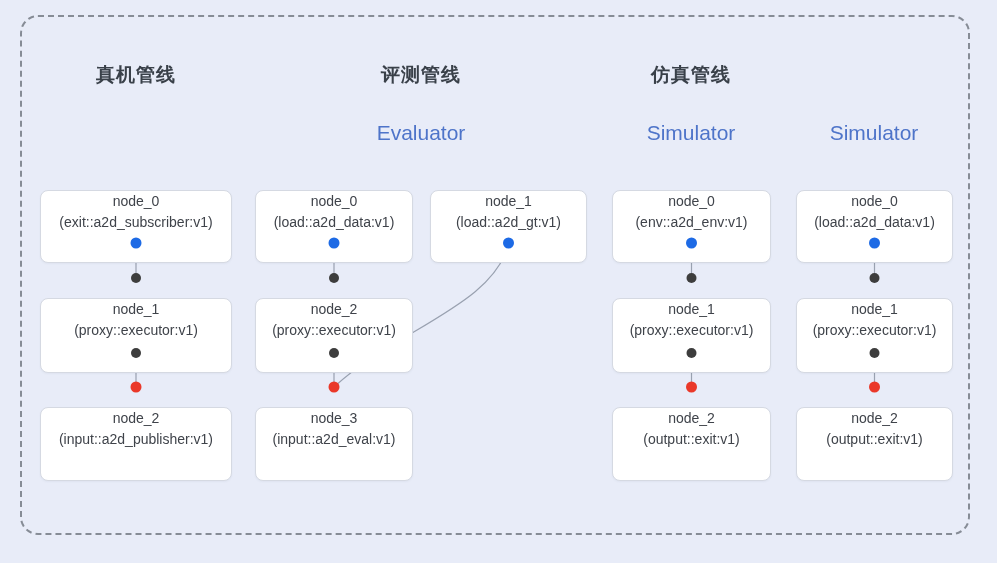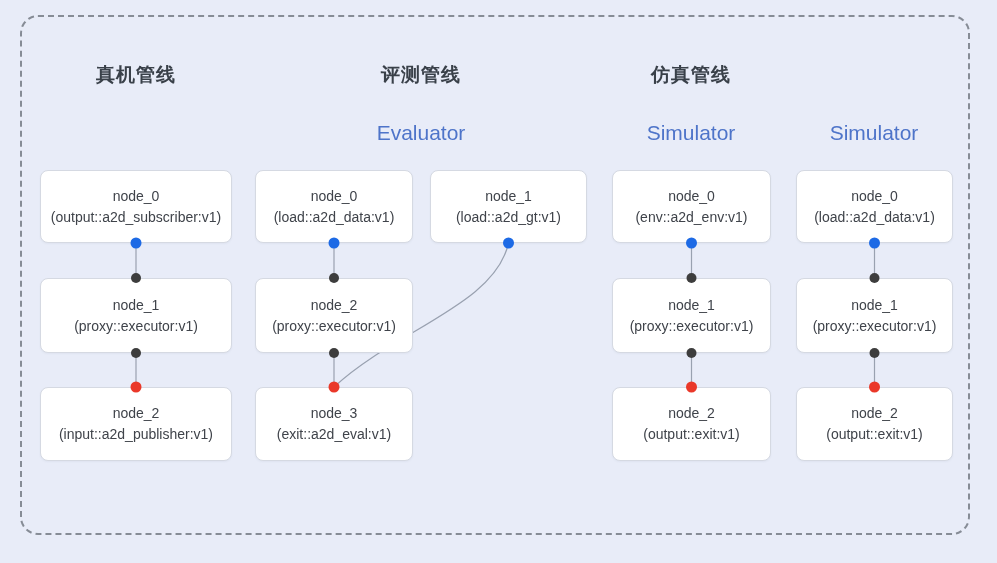--- a/index.html
+++ b/index.html
@@ -62,23 +62,24 @@
   }
   .h1{left:36px;} .h2{left:321px;} .h3{left:591px;} .h4{left:774px;}
 
   .node{
     position:absolute;
     background:var(--node-bg);
     border:1px solid var(--node-border);
     border-radius:8px;
     box-sizing:border-box;
     display:flex;flex-direction:column;
-    align-items:center;justify-content:center;
+    align-items:center;
     z-index:2;
     box-shadow:0 1px 2px rgba(60,70,100,0.05);
+    margin-top:20px;
   }
   .node span{
     display:block;
     font-size:14px;line-height:21px;
     color:var(--node-text);
     white-space:nowrap;
   }
   
   .r1{top:170px;height:73px;}
   .r2{top:278px;height:75px;}
@@ -118,21 +119,21 @@
   <div class="col-title-zh h2">评测管线</div>
   <div class="col-title-en h2">Evaluator</div>
 
   <div class="col-title-zh h3">仿真管线</div>
   <div class="col-title-en h3">Simulator</div>
 
   <div class="col-title-en h4">Simulator</div>
 
   <div class="node c1 r1">
     <span>node_0</span>
-    <span>(output::a2d_subscriber:v1)</span>
+    <span>(exit::a2d_subscriber:v1)</span>
   </div>
   <div class="node c1 r2">
     <span>node_1</span>
     <span>(proxy::executor:v1)</span>
   </div>
   <div class="node c1 r3">
     <span>node_2</span>
     <span>(input::a2d_publisher:v1)</span>
   </div>
 
@@ -143,21 +144,21 @@
   <div class="node c2b r1">
     <span>node_1</span>
     <span>(load::a2d_gt:v1)</span>
   </div>
   <div class="node c2 r2">
     <span>node_2</span>
     <span>(proxy::executor:v1)</span>
   </div>
   <div class="node c2 r3">
     <span>node_3</span>
-    <span>(exit::a2d_eval:v1)</span>
+    <span>(input::a2d_eval:v1)</span>
   </div>
 
   <div class="node c3 r1">
     <span>node_0</span>
     <span>(env::a2d_env:v1)</span>
   </div>
   <div class="node c3 r2">
     <span>node_1</span>
     <span>(proxy::executor:v1)</span>
   </div>

